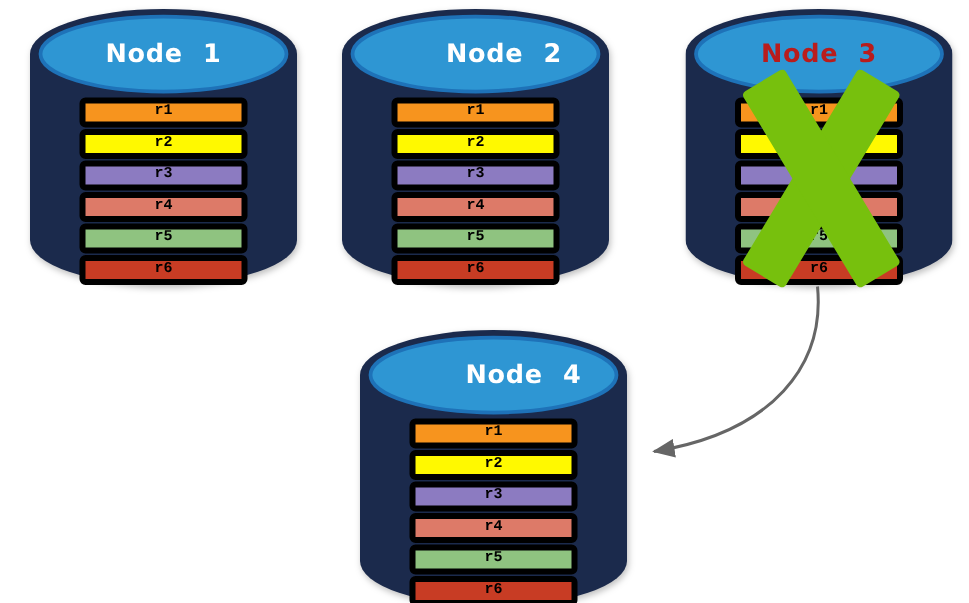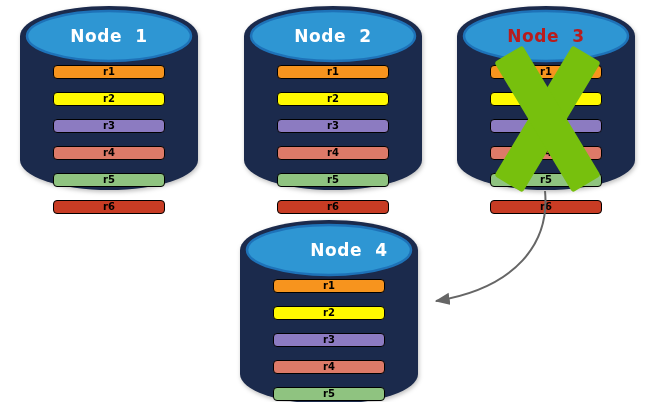--- a/index.html
+++ b/index.html
@@ -2,33 +2,33 @@
 <html><head>
 <meta charset="utf-8">
 <style>
   html,body { margin:0; padding:0; background:#ffffff; }
   .canvas {
     position:relative; width:646px; height:402px; background:#ffffff;
     overflow:hidden; font-family:"DejaVu Sans","Liberation Sans",sans-serif;
   }
   .node { position:absolute; width:178px; height:184px; }
   .pos-n1 { left:20px;  top:6px; }
-  .pos-n2 { left:244px; top:6px; }
+  .pos-n2 { left:228px; top:6px;padding-left:38px; }
   .pos-n3 { left:457px; top:6px; }
   .pos-n4 { left:240px; top:220px;padding-left:40px; }
   .cyl { position:absolute; left:0; top:0; filter:drop-shadow(1px 2px 2px rgba(0,0,0,0.25)); }
   .node-label {
     position:absolute; top:20px; left:0; right:0; text-align:center;
     font-size:17px; font-weight:bold; word-spacing:7px; letter-spacing:0.5px;
   }
   .rows { position:absolute; left:33px; top:59px; width:112px; }
   .row {
-    height:12px; border:1px solid #000000; border-radius:4px; margin-bottom:13px;
+    height:12px; border:4px solid #000000; border-radius:4px; margin-bottom:1px;
     display:flex; align-items:center; justify-content:center;
-    font-size:10px; font-weight:bold; color:#000000; line-height:1;
+    font-size:10px; font-weight:bold; color:#000000; line-height:1;font-family:Liberation Mono, monospace;
   }
   .x-overlay { position:absolute; inset:0; }
   .x-arm { position:absolute; left:74px; top:37px; width:33px; height:152px; border-radius:3px; }
   .arm-a { transform:rotate(31deg); }
   .arm-b { transform:rotate(-31deg); }
   .arrow-layer { position:absolute; left:0; top:0; pointer-events:none; }
 </style>
 </head>
 <body>
 

